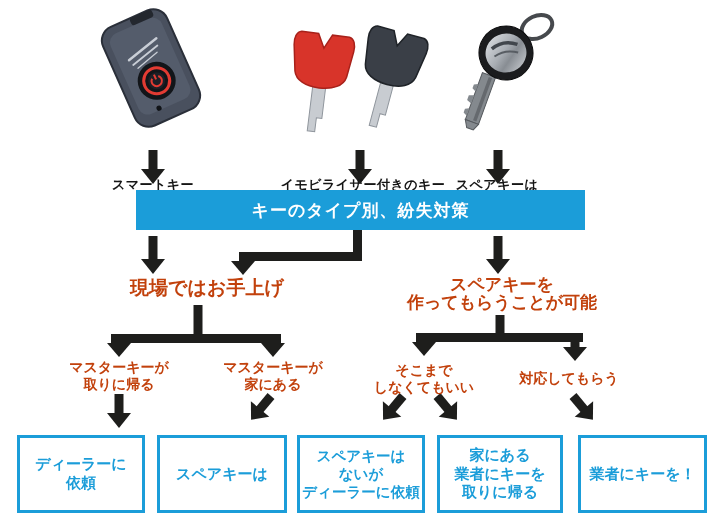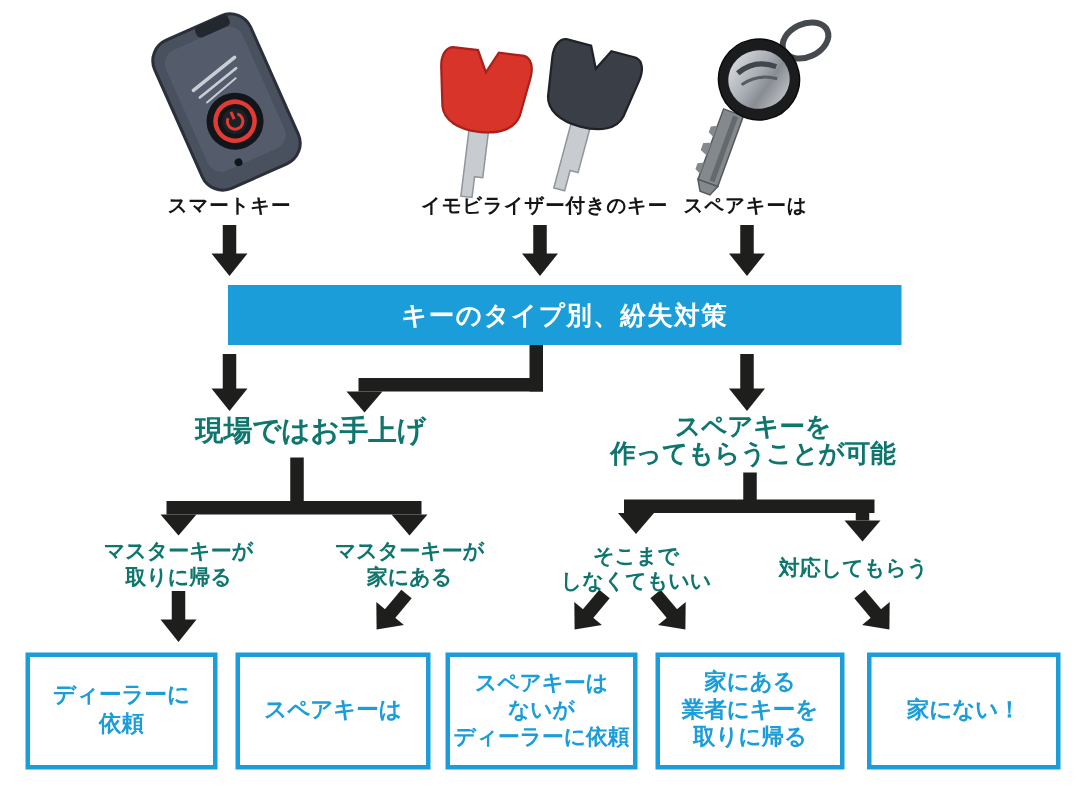--- a/index.html
+++ b/index.html
@@ -2,28 +2,28 @@
 <html><head>
 <meta charset="utf-8">
 <style>
   html,body{margin:0;padding:0;background:#ffffff;}
   body{width:720px;height:530px;font-family:"Liberation Sans","DejaVu Sans",sans-serif;}
   #canvas{position:relative;width:720px;height:530px;background:#fff;overflow:hidden;}
   .abs{position:absolute;}
   .center{transform:translateX(-50%);}
   .toplabel{
     font-weight:bold;font-size:13px;color:#151515;white-space:nowrap;
-    letter-spacing:.5px;text-align:right;
+    letter-spacing:.5px;text-align:right;margin-top:48px;
   }
   .banner{
     left:136px;top:190px;width:449px;height:40px;background:#1B9DD9;
     display:flex;align-items:center;justify-content:center;
-    color:#fff;font-weight:bold;font-size:17px;letter-spacing:1px;white-space:nowrap;margin-left:16px;
+    color:#fff;font-weight:bold;font-size:17px;letter-spacing:1px;white-space:nowrap;
   }
-  .bluelabel{color:#0f766e;font-weight:bold;text-align:center;white-space:nowrap;}
+  .bluelabel{color:#c2410c;font-weight:bold;text-align:center;white-space:nowrap;}
   .bluelabel .line{display:block;}
   .lvl2-left{font-size:19px;line-height:1.1;}
   .lvl2-right{font-size:17px;line-height:1.05;}
   .lvl3{font-size:14px;line-height:1.2;}
   .outcome{
     top:435px;height:72px;border:3px solid #1B9DD9;background:#fff;
     display:flex;align-items:center;justify-content:center;text-align:center;
     color:#1B9DD9;font-weight:bold;font-size:15px;line-height:1.25;
   }
   .outcome .line{display:block;}
@@ -212,17 +212,17 @@
   </div>
   <div class="abs outcome" style="left:437px;width:120px">
     <div>
       <span class="line">家にある</span>
       <span class="line">業者にキーを</span>
       <span class="line">取りに帰る</span>
     </div>
   </div>
   <div class="abs outcome" style="left:578px;width:123px">
     <div>
-      <span class="line">家にない！</span>
+      <span class="line">業者にキーを！</span>
     </div>
   </div>
 
 </div>
 
 </body></html>

